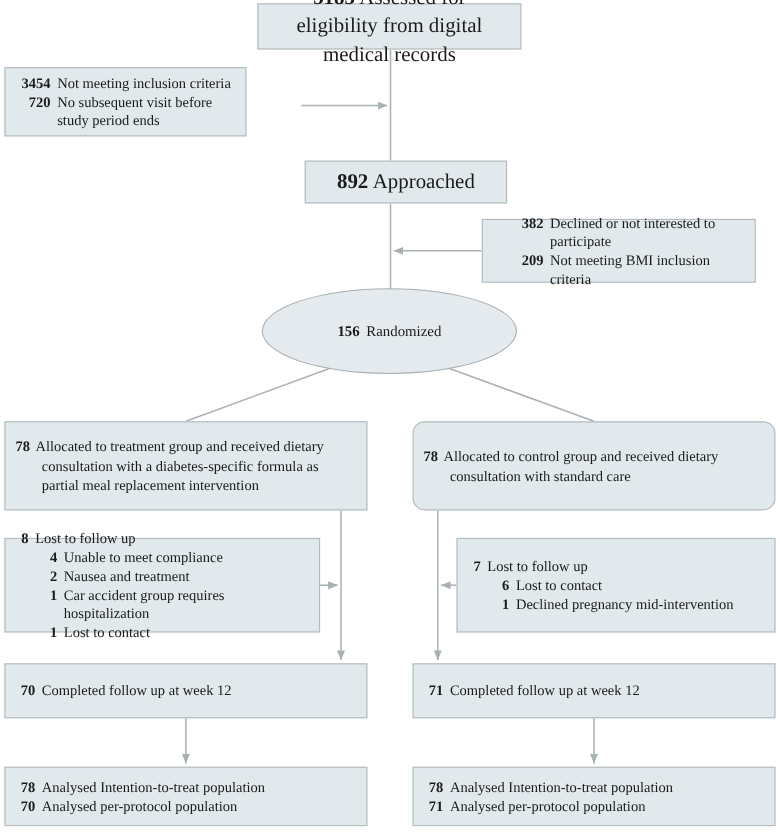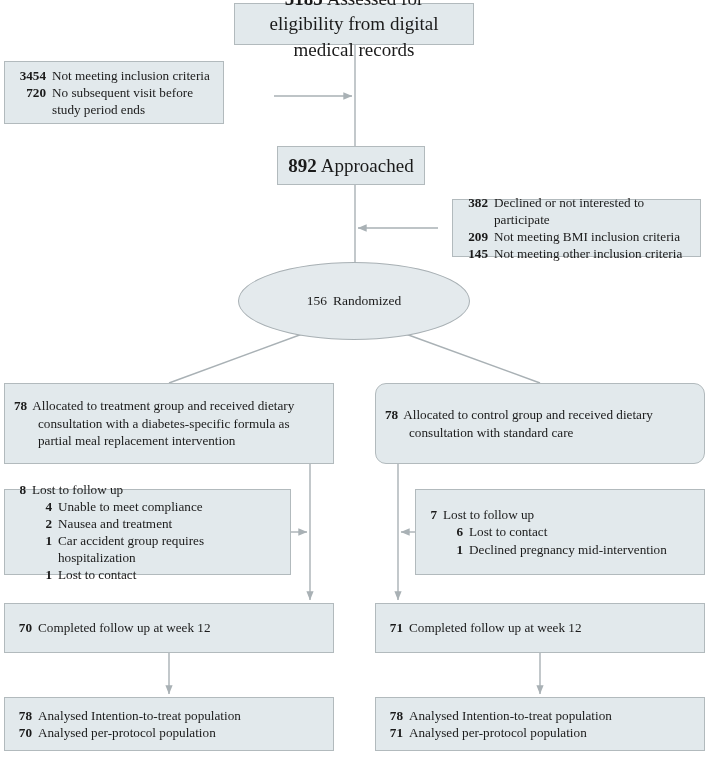--- a/index.html
+++ b/index.html
@@ -68,22 +68,22 @@
     text-align: center;
     font-size: 19px;
     line-height: 1.32;
   }
   .centered .num { display: inline; font-weight: bold; }
   .centered .txt { display: inline; padding-left: 4px; }
 
   
   #box-assessed   { left: 234px; top: 3px;   width: 240px; height: 42px; }
   #box-excl1      { left: 4px;   top: 61px;  width: 220px; height: 63px; }
-  #box-approached { left: 277px; top: 146px; width: 148px; height: 39px; }
-  #box-excl2      { left: 452px; top: 199px; width: 249px; height: 58px; }
+  #box-approached { left: 277px; top: 146px; width: 184px; height: 39px; }
+  #box-excl2      { left: 438px; top: 199px; width: 249px; height: 58px; padding-left: 20px; }
   #ellipse-rand   { left: 238px; top: 262px; width: 232px; height: 78px; }
   #box-alloc-l    { left: 4px;   top: 383px; width: 330px; height: 81px; }
   #box-alloc-r    { left: 375px; top: 383px; width: 330px; height: 81px; border-radius: 11px; }
   #box-lost-l     { left: 4px;   top: 489px; width: 287px; height: 86px; }
   #box-lost-r     { left: 415px; top: 489px; width: 290px; height: 86px; }
   #box-comp-l     { left: 4px;   top: 603px; width: 330px; height: 50px; }
   #box-comp-r     { left: 375px; top: 603px; width: 330px; height: 50px; }
   #box-anly-l     { left: 4px;   top: 697px; width: 330px; height: 54px; }
   #box-anly-r     { left: 375px; top: 697px; width: 330px; height: 54px; }
 
@@ -113,21 +113,21 @@
     font-size: 13.2px;
     line-height: 1.32;
     text-indent: -24px;
     padding-left: 24px;
   }
   .flow-para .num { font-weight: bold; }
   .flow-para .txt { padding-left: 5px; }
   .ellipse-label {
     font-size: 13.5px;
   }
-  .ellipse-label .num { font-weight: normal; }
+  .ellipse-label .num { font-weight: bold; }
   .ellipse-label .txt { padding-left: 6px; }
 </style>
 </head>
 <body>
 
 <div id="diagram">
 
   <svg class="connectors" viewBox="0 0 709 757" xmlns="http://www.w3.org/2000/svg">
     <defs>
       <marker id="arr" markerWidth="7" markerHeight="7" refX="6.2" refY="3" orient="auto" markerUnits="strokeWidth">
@@ -192,24 +192,20 @@
   <div class="node" id="box-excl2">
     <div class="inner">
       <div class="line">
         <span class="num">382</span>
         <span class="txt">Declined or not interested to participate</span>
       </div>
       <div class="line">
         <span class="num">209</span>
         <span class="txt">Not meeting BMI inclusion criteria</span>
       </div>
-      <div class="line">
-        <span class="num">145</span>
-        <span class="txt">Not meeting other inclusion criteria</span>
-      </div>
     </div>
   </div>
 
   <div class="node ellipse" id="ellipse-rand">
     <div class="ellipse-label">
       <span class="num">156</span><span class="txt">Randomized</span>
     </div>
   </div>
 
   <div class="node" id="box-alloc-l">

